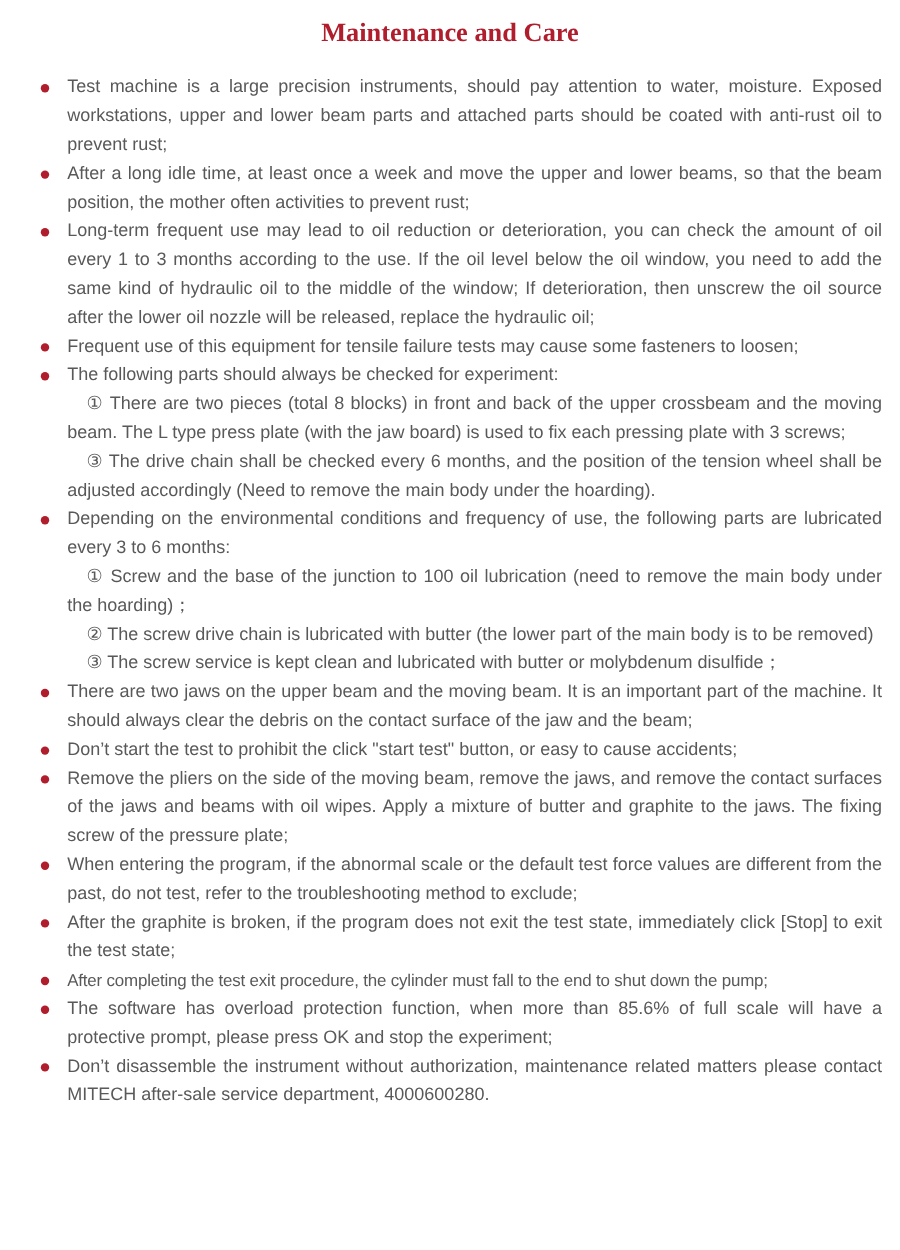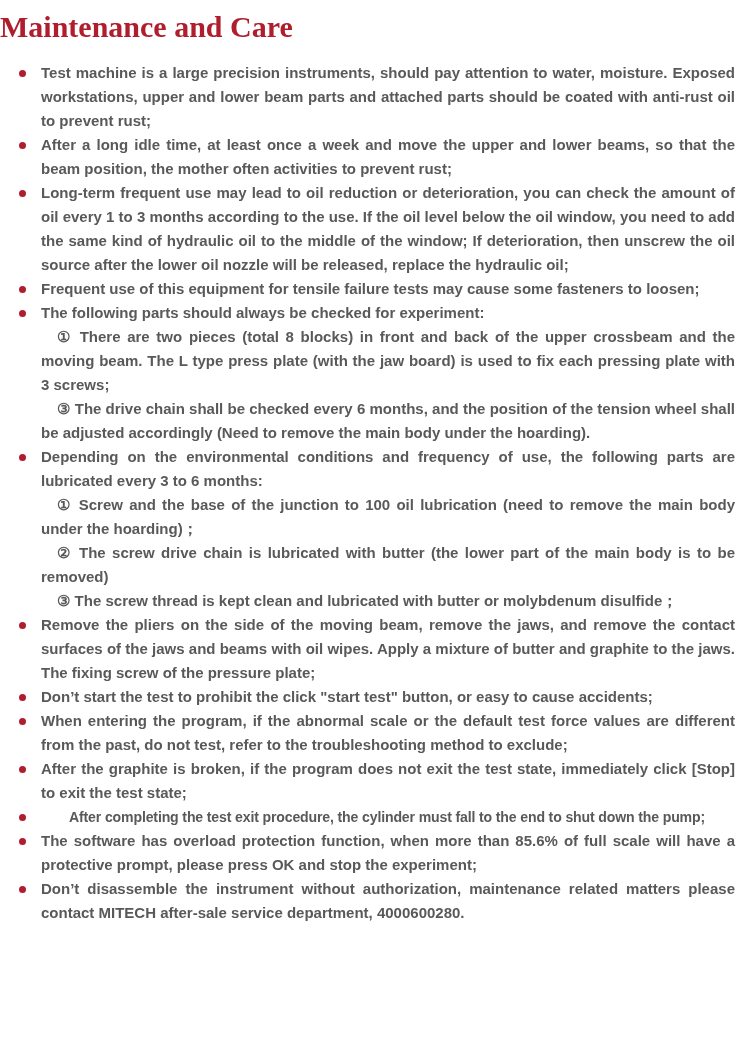--- a/index.html
+++ b/index.html
@@ -8,41 +8,42 @@
   body {
     width:750px; height:1042px;
     background:#ffffff;
     font-family:"Liberation Sans", sans-serif;
     color:var(--body);
     overflow:hidden;
   }
   .page-title {
     font-family:"Liberation Serif", serif;
     font-weight:bold;
-    font-size:30px;
+    font-size:22px;
     line-height:26px;
     color:var(--accent);
+    text-align:center;
     margin:14px 0 21px 0;
   }
-  .bullet-list { padding:0 15px 0 16px;font-weight:bold; }
+  .bullet-list { padding:0 15px 0 31px; }
   .item { position:relative; padding-left:25px; }
   .bullet {
     position:absolute; left:3px; top:8.5px;
     width:7px; height:7px; border-radius:50%;
     background:var(--accent);
   }
   .item p {
     margin:0;
     font-size:15px;
     line-height:24px;
     text-align:justify;
     text-justify:inter-word;
   }
   .item p.sub { text-indent:16px; }
-  .item.condensed p { font-size:14.1px; letter-spacing:-0.15px;margin-left:28px; }
+  .item.condensed p { font-size:14.1px; letter-spacing:-0.15px; }
 </style>
 </head>
 <body>
 
 <div class="page">
   <h1 class="page-title">Maintenance and Care</h1>
   <div class="bullet-list" id="list">
   <div class="item">
     <span class="bullet"></span>
     <div class="item-body">
@@ -85,36 +86,42 @@
 
   <div class="item">
     <span class="bullet"></span>
     <div class="item-body">
       <p class="item-text">Depending on the environmental conditions and frequency of use, the following parts are lubricated every 3 to 6 months:</p>
 
   <p class="item-text sub">① Screw and the base of the junction to 100 oil lubrication (need to remove the main body under the hoarding)；</p>
 
   <p class="item-text sub">② The screw drive chain is lubricated with butter (the lower part of the main body is to be removed)</p>
 
-  <p class="item-text sub">③ The screw thread is kept clean and lubricated with butter or molybdenum disulfide；</p>
+  <p class="item-text sub">③ The screw service is kept clean and lubricated with butter or molybdenum disulfide；</p>
 </div>
   </div>
-
 
   <div class="item">
     <span class="bullet"></span>
     <div class="item-body">
-      <p class="item-text">Remove the pliers on the side of the moving beam, remove the jaws, and remove the contact surfaces of the jaws and beams with oil wipes. Apply a mixture of butter and graphite to the jaws. The fixing screw of the pressure plate;</p>
+      <p class="item-text">There are two jaws on the upper beam and the moving beam. It is an important part of the machine. It should always clear the debris on the contact surface of the jaw and the beam;</p>
     </div>
   </div>
 
   <div class="item">
     <span class="bullet"></span>
     <div class="item-body">
       <p class="item-text">Don’t start the test to prohibit the click "start test" button, or easy to cause accidents;</p>
+    </div>
+  </div>
+
+  <div class="item">
+    <span class="bullet"></span>
+    <div class="item-body">
+      <p class="item-text">Remove the pliers on the side of the moving beam, remove the jaws, and remove the contact surfaces of the jaws and beams with oil wipes. Apply a mixture of butter and graphite to the jaws. The fixing screw of the pressure plate;</p>
     </div>
   </div>
 
   <div class="item">
     <span class="bullet"></span>
     <div class="item-body">
       <p class="item-text">When entering the program, if the abnormal scale or the default test force values are different from the past, do not test, refer to the troubleshooting method to exclude;</p>
     </div>
   </div>
 

